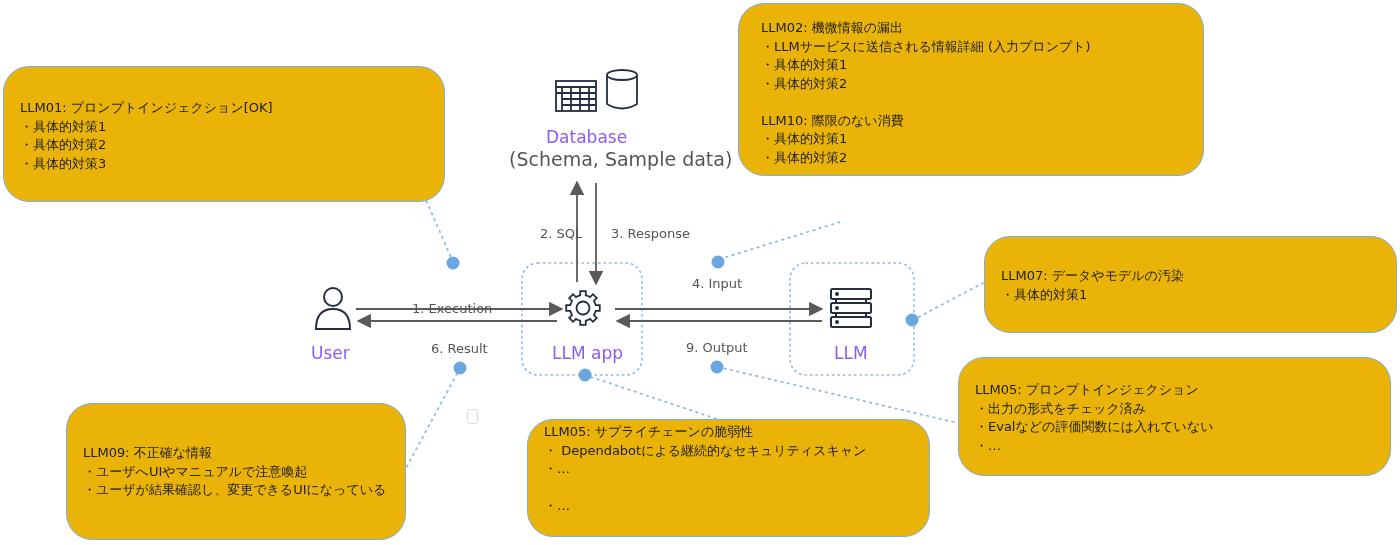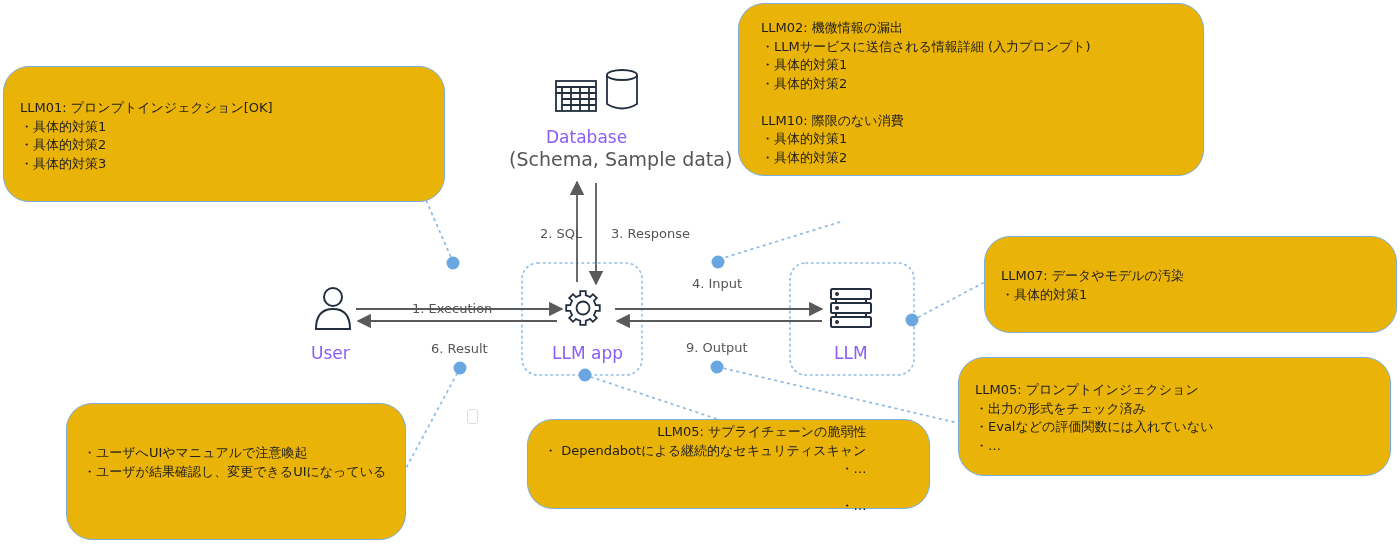--- a/index.html
+++ b/index.html
@@ -143,28 +143,29 @@
 
 <div class="box" style="left:958px; top:357px; width:433px; height:119px;">
   <div class="inner" style="top:23px;">
     <div class="line">LLM05: プロンプトインジェクション</div>
     <div class="line">・出力の形式をチェック済み</div>
     <div class="line">・Evalなどの評価関数には入れていない</div>
     <div class="line">・…</div>
   </div>
 </div>
 
-<div class="box" style="left:527px; top:419px; width:403px; height:90px;text-align:right;">
+<div class="box" style="left:527px; top:419px; width:403px; height:118px;">
   <div class="inner" style="top:3px; left:16px;">
     <div class="line">LLM05: サプライチェーンの脆弱性</div>
     <div class="line">・ Dependabotによる継続的なセキュリティスキャン</div>
     <div class="line">・…</div>
     <div class="gap"></div>
     <div class="line">・…</div>
   </div>
 </div>
 
 <div class="box" style="left:66px; top:403px; width:340px; height:137px;">
   <div class="inner" style="top:40px; left:16px;">
+    <div class="line">LLM09: 不正確な情報</div>
     <div class="line">・ユーザへUIやマニュアルで注意喚起</div>
     <div class="line">・ユーザが結果確認し、変更できるUIになっている</div>
   </div>
 </div>
 
 </body></html>

